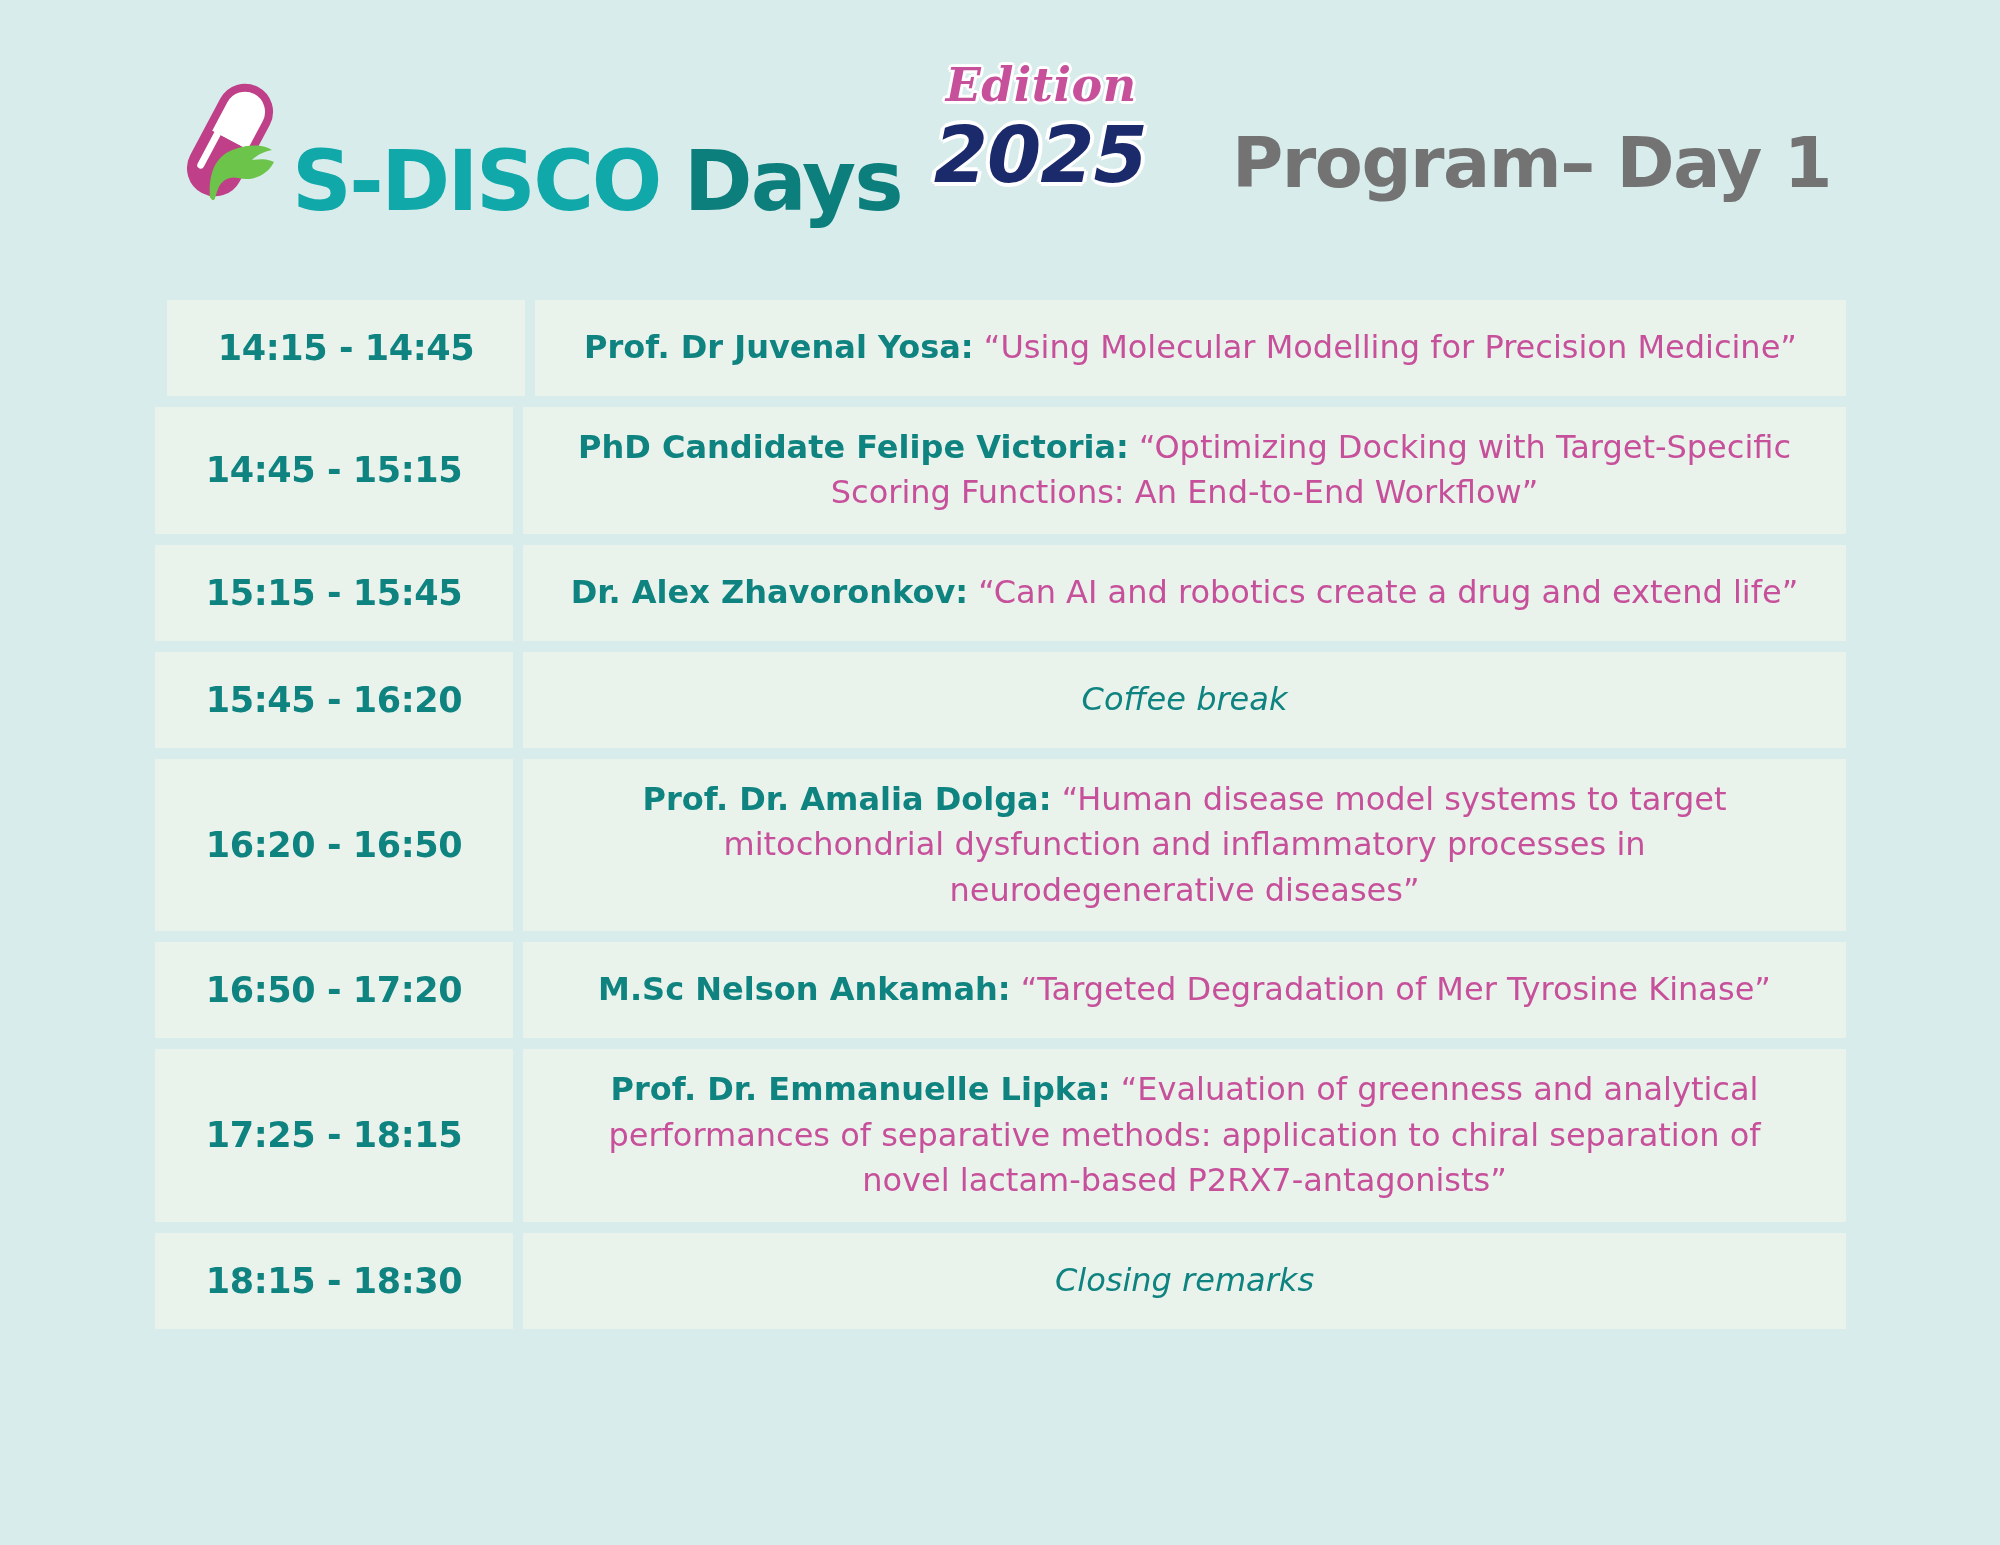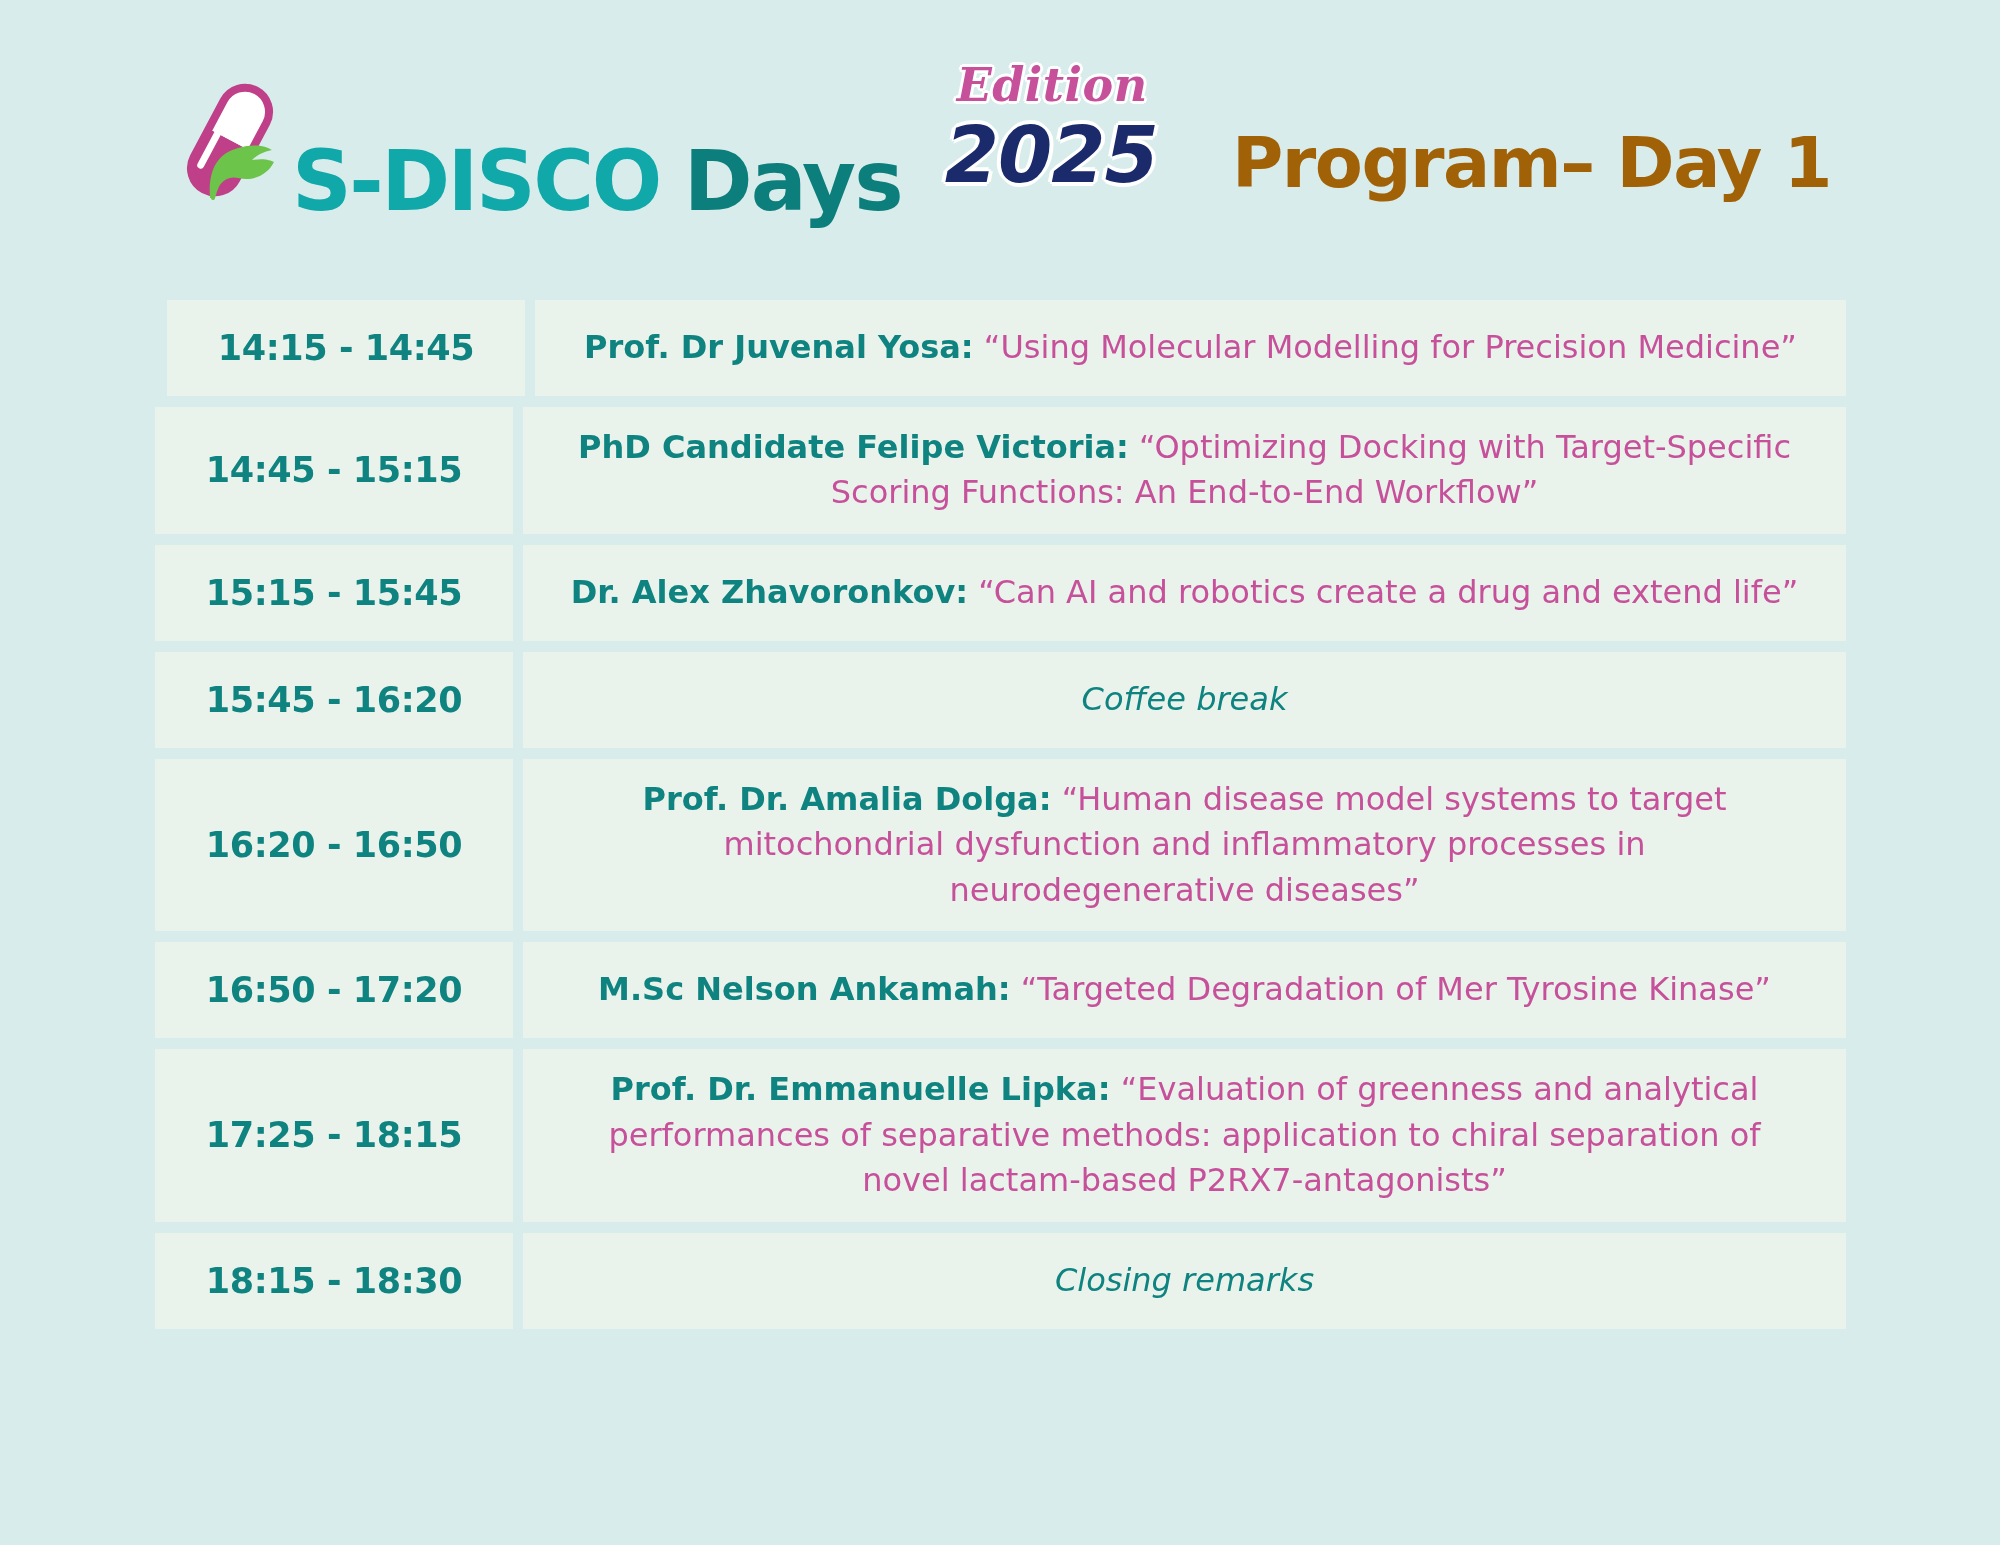--- a/index.html
+++ b/index.html
@@ -78,21 +78,21 @@
     line-height: 1;
     margin-left: 24px;
     position: relative;
     top: 10px;
   }
 
   .year-stack {
     position: relative;
     width: 200px;
     height: 120px;
-    margin-left: 27px;
+    margin-left: 16px;
   }
 
   .wm-edition {
     position: absolute;
     left: 28px;
     top: -18px;
     font-family: "DejaVu Serif", serif;
     font-weight: 700;
     font-style: italic;
     font-size: 46px;
@@ -125,21 +125,21 @@
   }
 
   .program-title {
     position: absolute;
     left: 1232px;
     top: 128px;
     font-family: "DejaVu Sans", sans-serif;
     font-weight: 700;
     font-size: 70px;
     letter-spacing: -1.5px;
-    color: #a16207;
+    color: #737373;
     line-height: 1;
     white-space: nowrap;
   }
 
   
   .schedule {
     position: absolute;
     left: 155px;
     top: 300px;
     width: 1691px;

